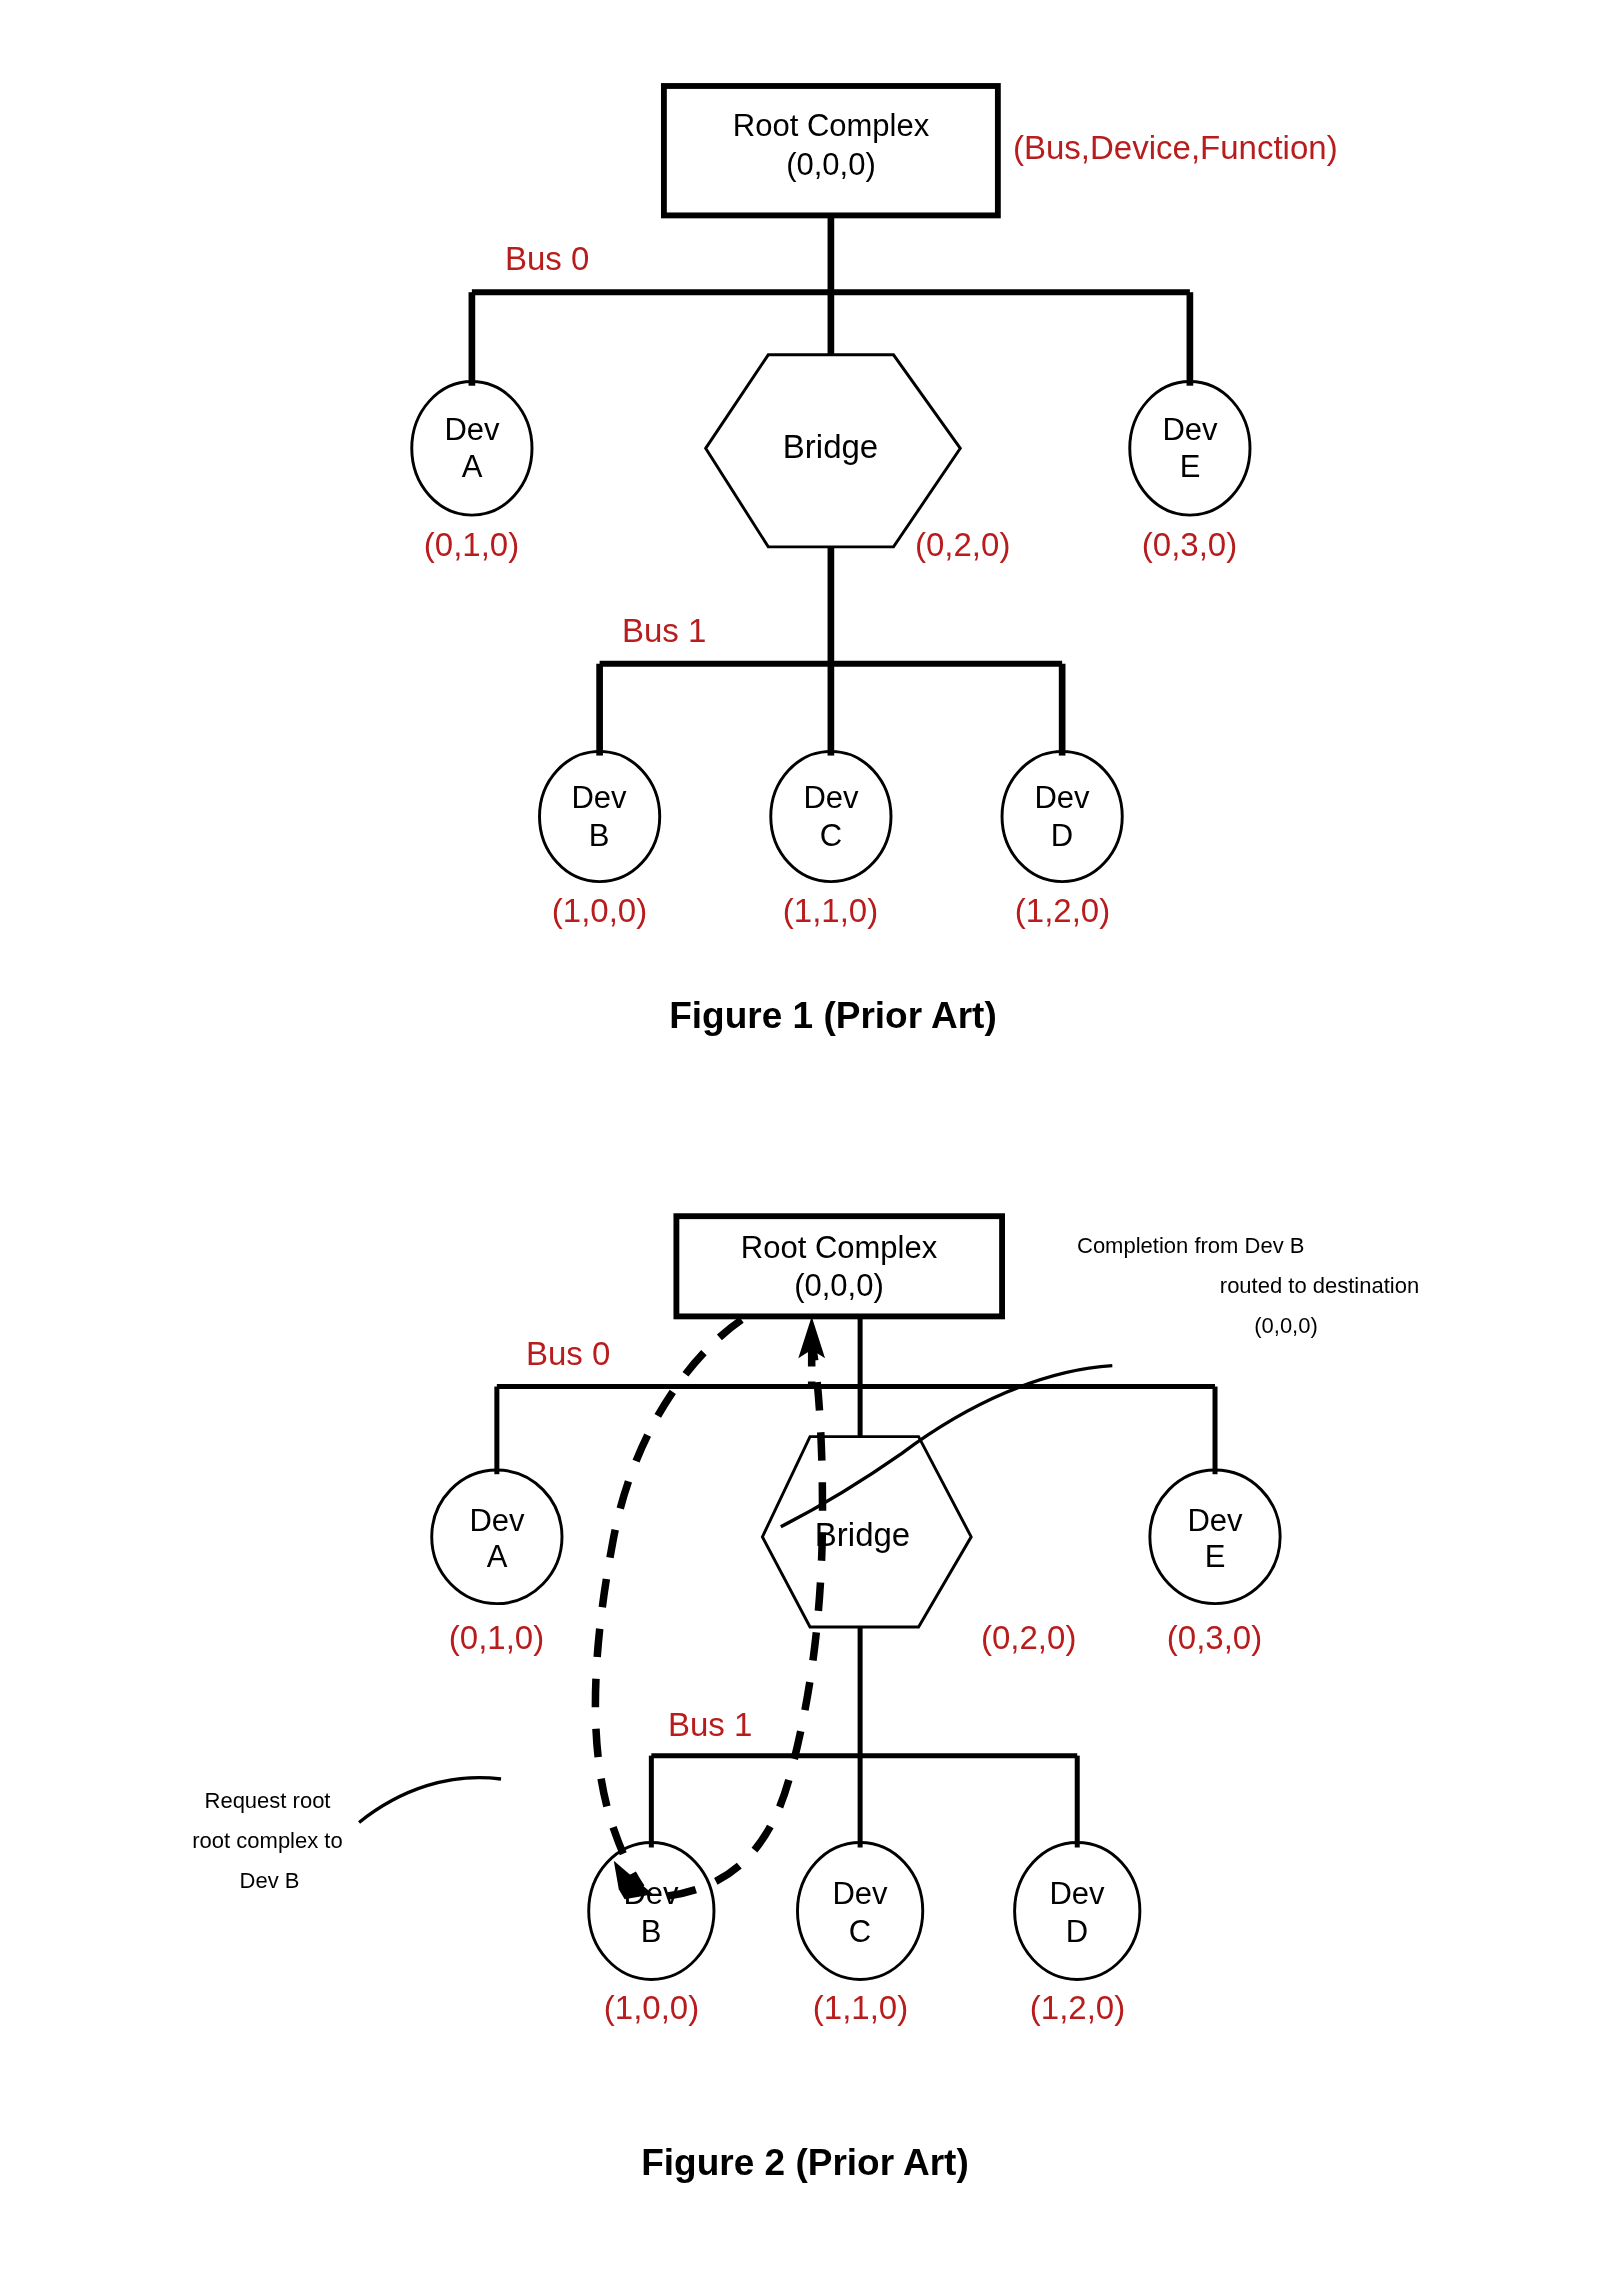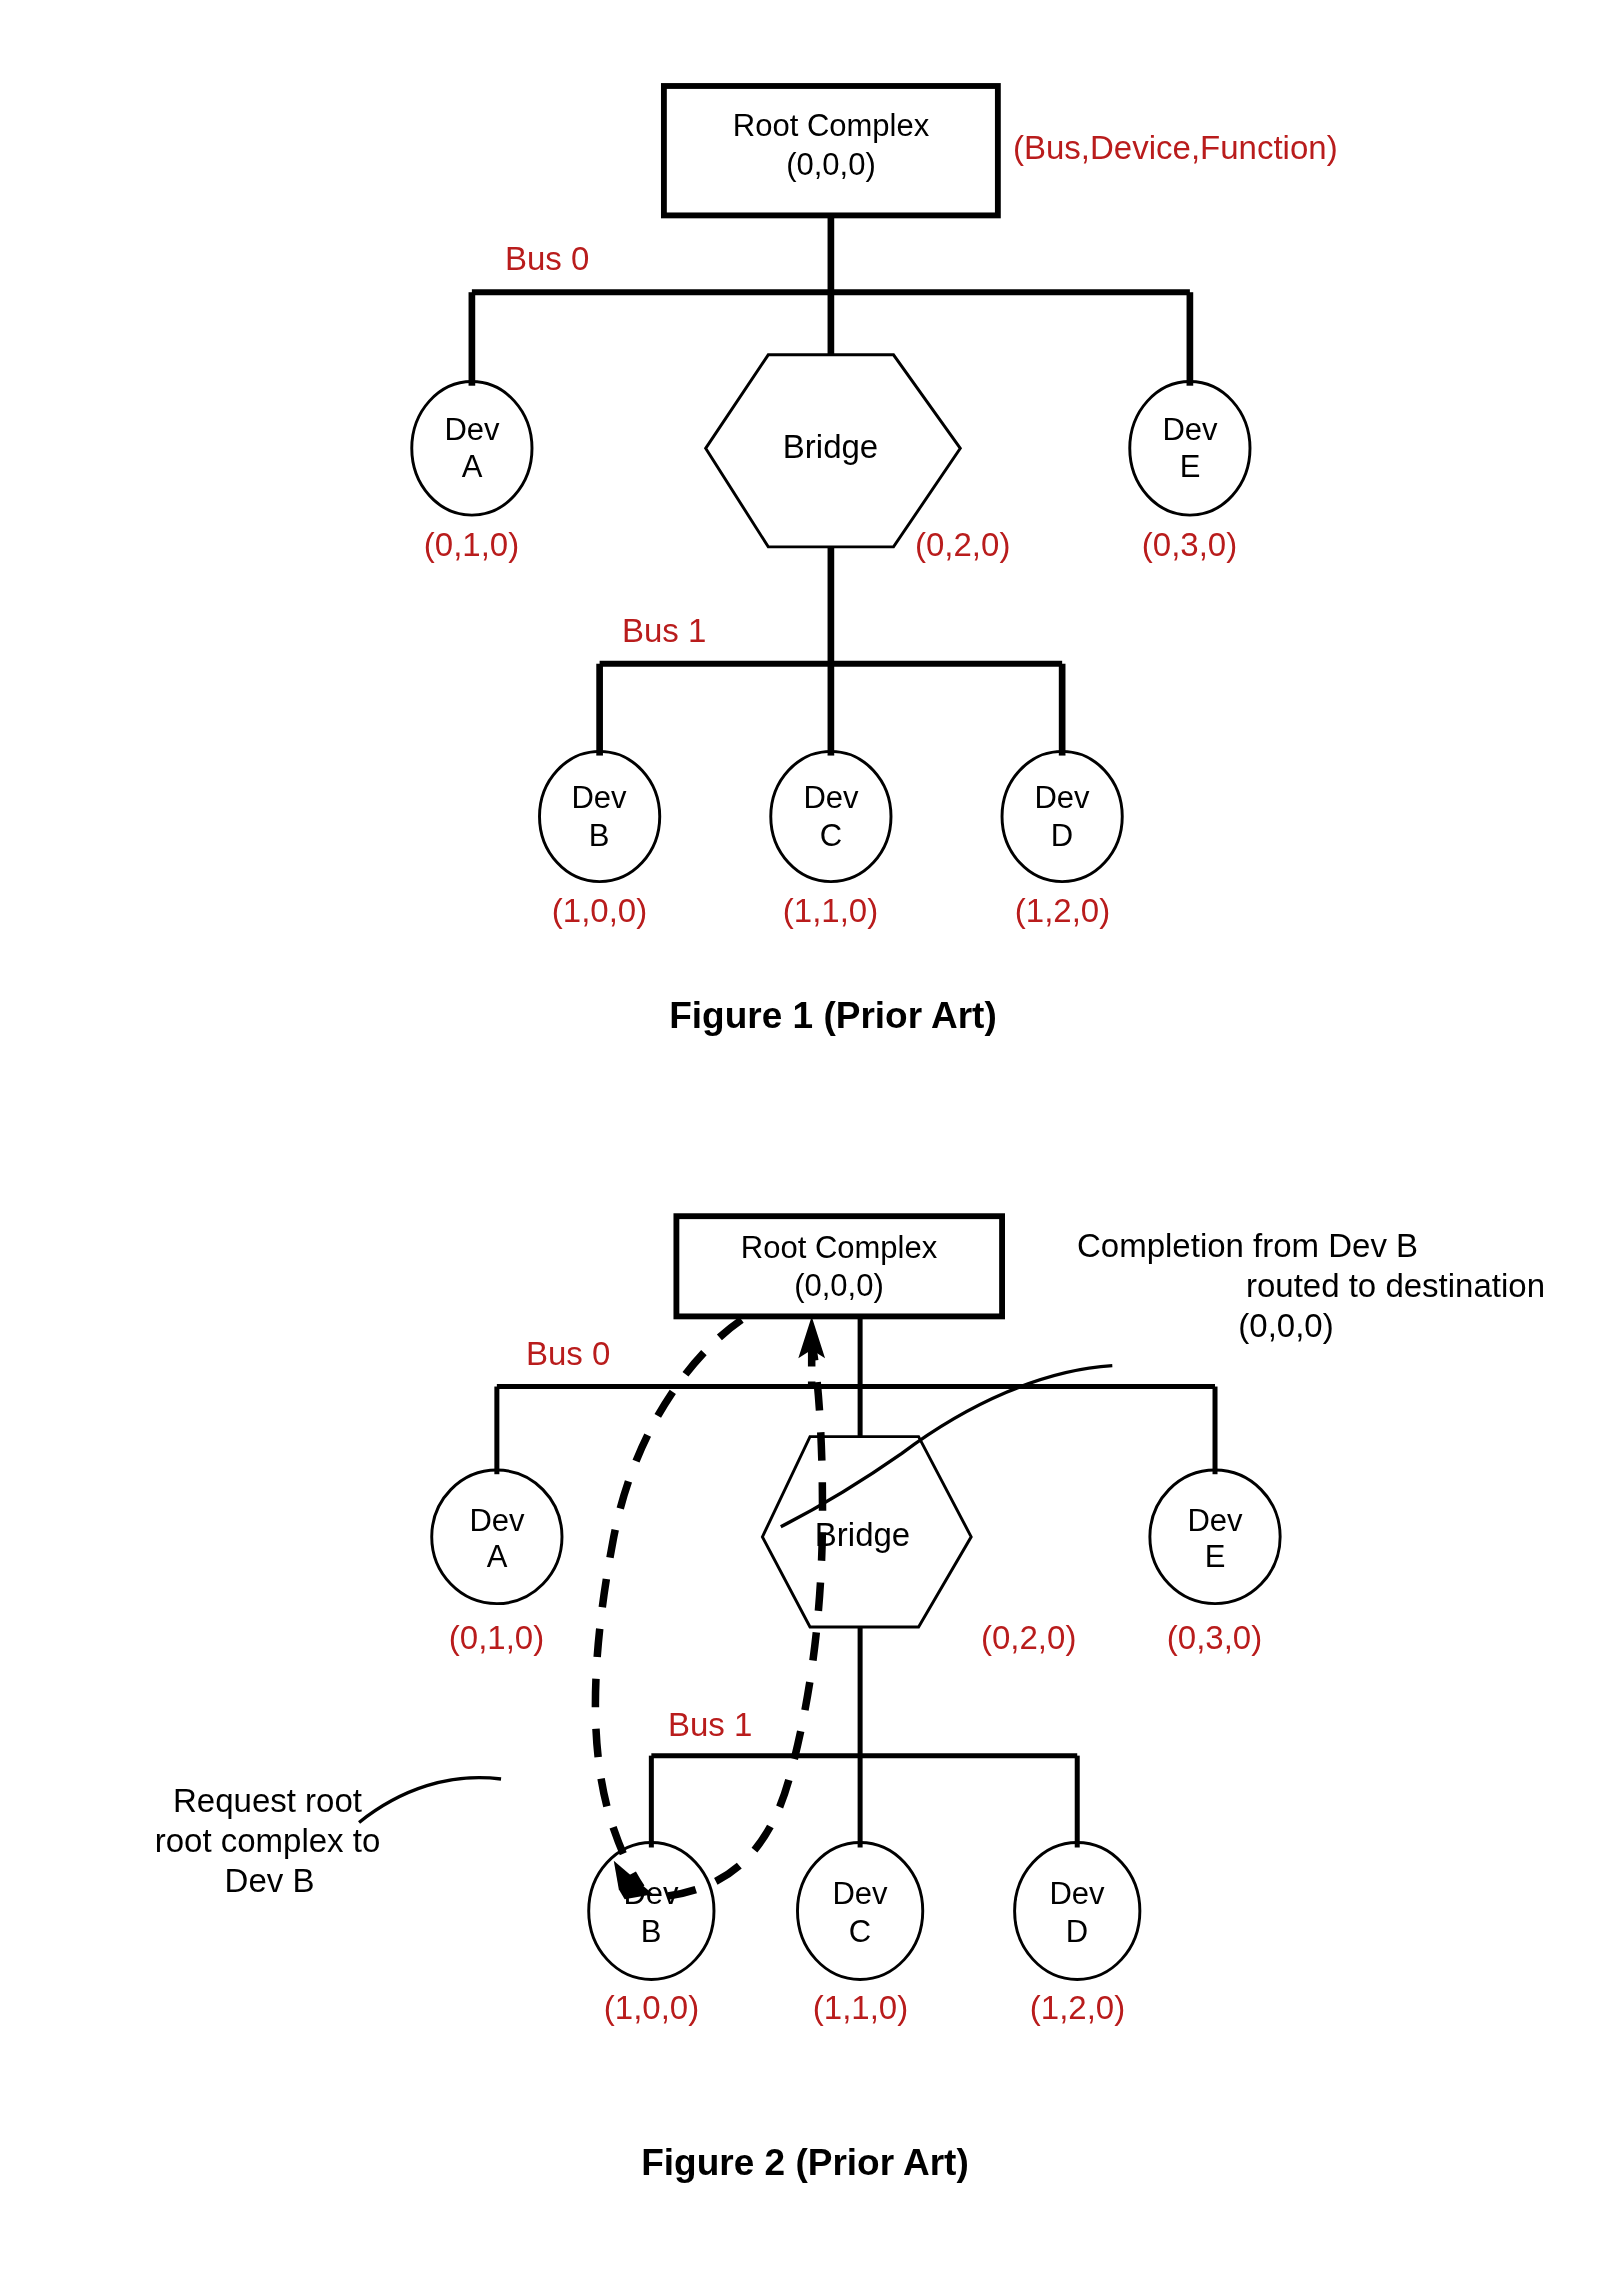--- a/index.html
+++ b/index.html
@@ -59,21 +59,21 @@
     text-align: center;
     font-size: 37px;
     font-weight: bold;
     white-space: pre;
     width: 1610px;
     left: 0;
   }
   .annot {
     position: absolute;
     text-align: center;
-    font-size: 33px;
+    font-size: 22px;
     line-height: 40px;
     white-space: pre;
   }
 </style>
 </head>
 <body>
 
 <div class="page">
 
   <div class="figure" id="figure1">
@@ -192,21 +192,21 @@
 
       <path d="M 1332 245 C 1250 250 1160 290 1080 350 C 1020 392 970 420 935 438" fill="none" stroke="#000" stroke-width="4"></path>
 
       <path d="M 430 792 C 480 752 540 732 600 740" fill="none" stroke="#000" stroke-width="4"></path>
     </svg>
 
     <div class="node-text" style="left:676px; top:68px; width:326px;">Root Complex</div>
     <div class="node-text" style="left:676px; top:106px; width:326px;">(0,0,0)</div>
 
     <div class="annot" style="left:1077px; top:65px; width:468px; text-align:left;">Completion from Dev B</div>
-    <div class="annot" style="left:1094px; top:105px; width:451px; text-align:right;">routed to destination</div>
+    <div class="annot" style="left:1094px; top:105px; width:451px; text-align:center;">routed to destination</div>
     <div class="annot" style="left:1094px; top:145px; width:384px; text-align:center;">(0,0,0)</div>
 
     <div class="annot" style="left:92px; top:620px; width:351px; text-align:center;">Request root</div>
     <div class="annot" style="left:84px; top:660px; width:367px; text-align:center;">root complex to</div>
     <div class="annot" style="left:94px; top:700px; width:351px; text-align:center;">Dev B</div>
 
     <div class="lbl" style="left:526px; top:174px;">Bus 0</div>
     <div class="lbl" style="left:668px; top:545px;">Bus 1</div>
 
     <div class="node-text" style="left:437px; top:341px; width:120px;">Dev</div>

